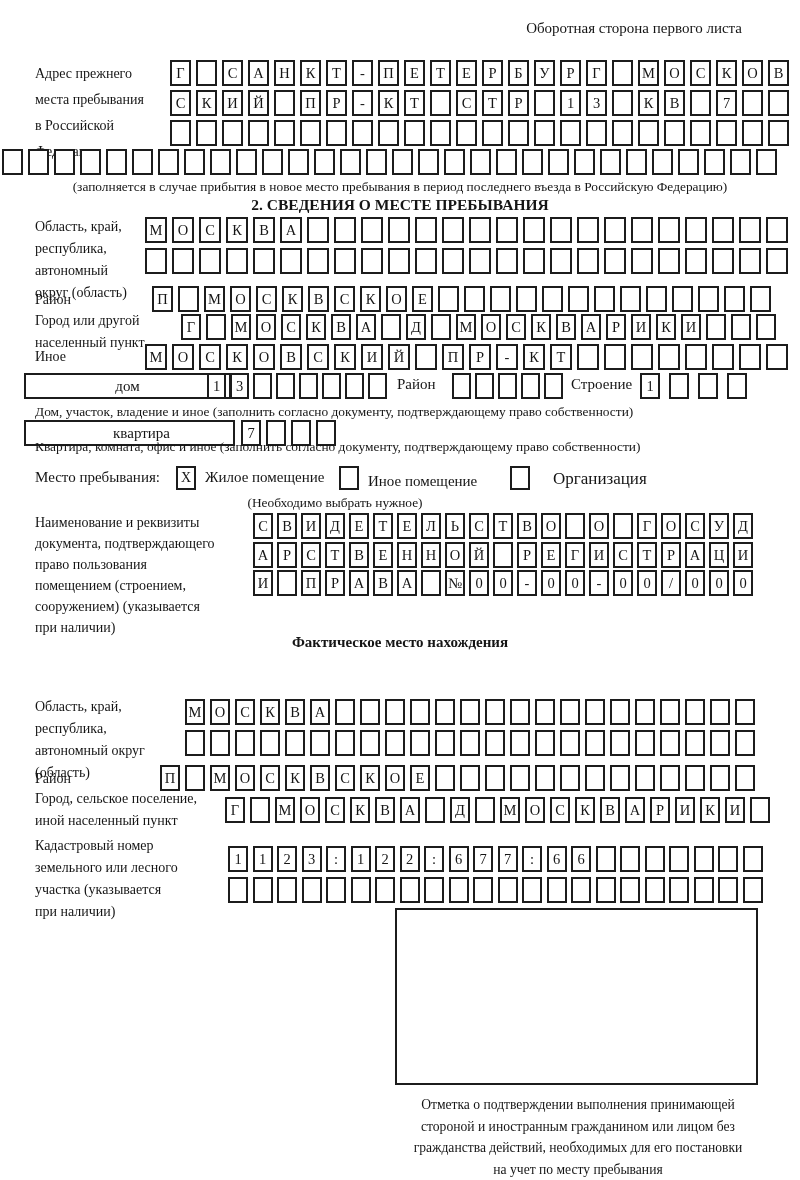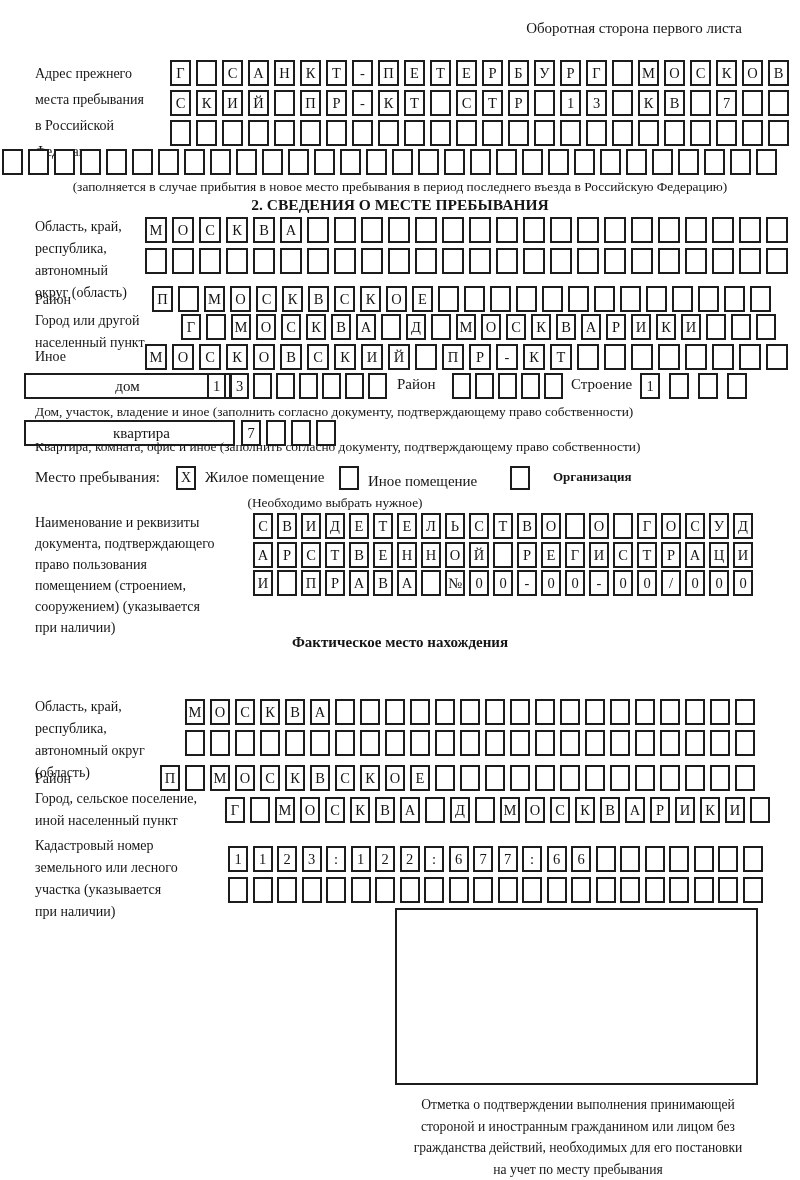--- a/index.html
+++ b/index.html
@@ -324,21 +324,21 @@
       <span class="cell"></span>
     </div>
   <div class="abs note" style="left:35px;top:437px;">Квартира, комната, офис и иное (заполнить согласно документу, подтверждающему право собственности)</div>
 
   <div class="abs" style="left:35px;top:469px;font-size:15px;">Место пребывания:</div>
   <div class="abs checkbox" style="left:176px;top:466px;">X</div>
   <div class="abs" style="left:205px;top:469px;font-size:15px;">Жилое помещение</div>
   <div class="abs checkbox" style="left:339px;top:466px;"></div>
   <div class="abs" style="left:368px;top:473px;font-size:15px;">Иное помещение</div>
   <div class="abs checkbox" style="left:510px;top:466px;"></div>
-  <div class="abs" style="left:553px;top:469px;font-size:13px;font-weight:bold;">Организация</div>
+  <div class="abs" style="left:553px;top:469px;font-size:17px;">Организация</div>
   <div class="abs note" style="left:160px;top:493px;width:350px;text-align:center;">(Необходимо выбрать нужное)</div>
 
   <div class="abs label" style="left:35px;top:512px;width:215px;">Наименование и реквизиты
 документа, подтверждающего
 право пользования
 помещением (строением,
 сооружением) (указывается
 при наличии)</div>
   <div class="grid-row" style="left:253px;top:513px;--cw:20px;--g:4px;">
       <span class="cell">С</span>

